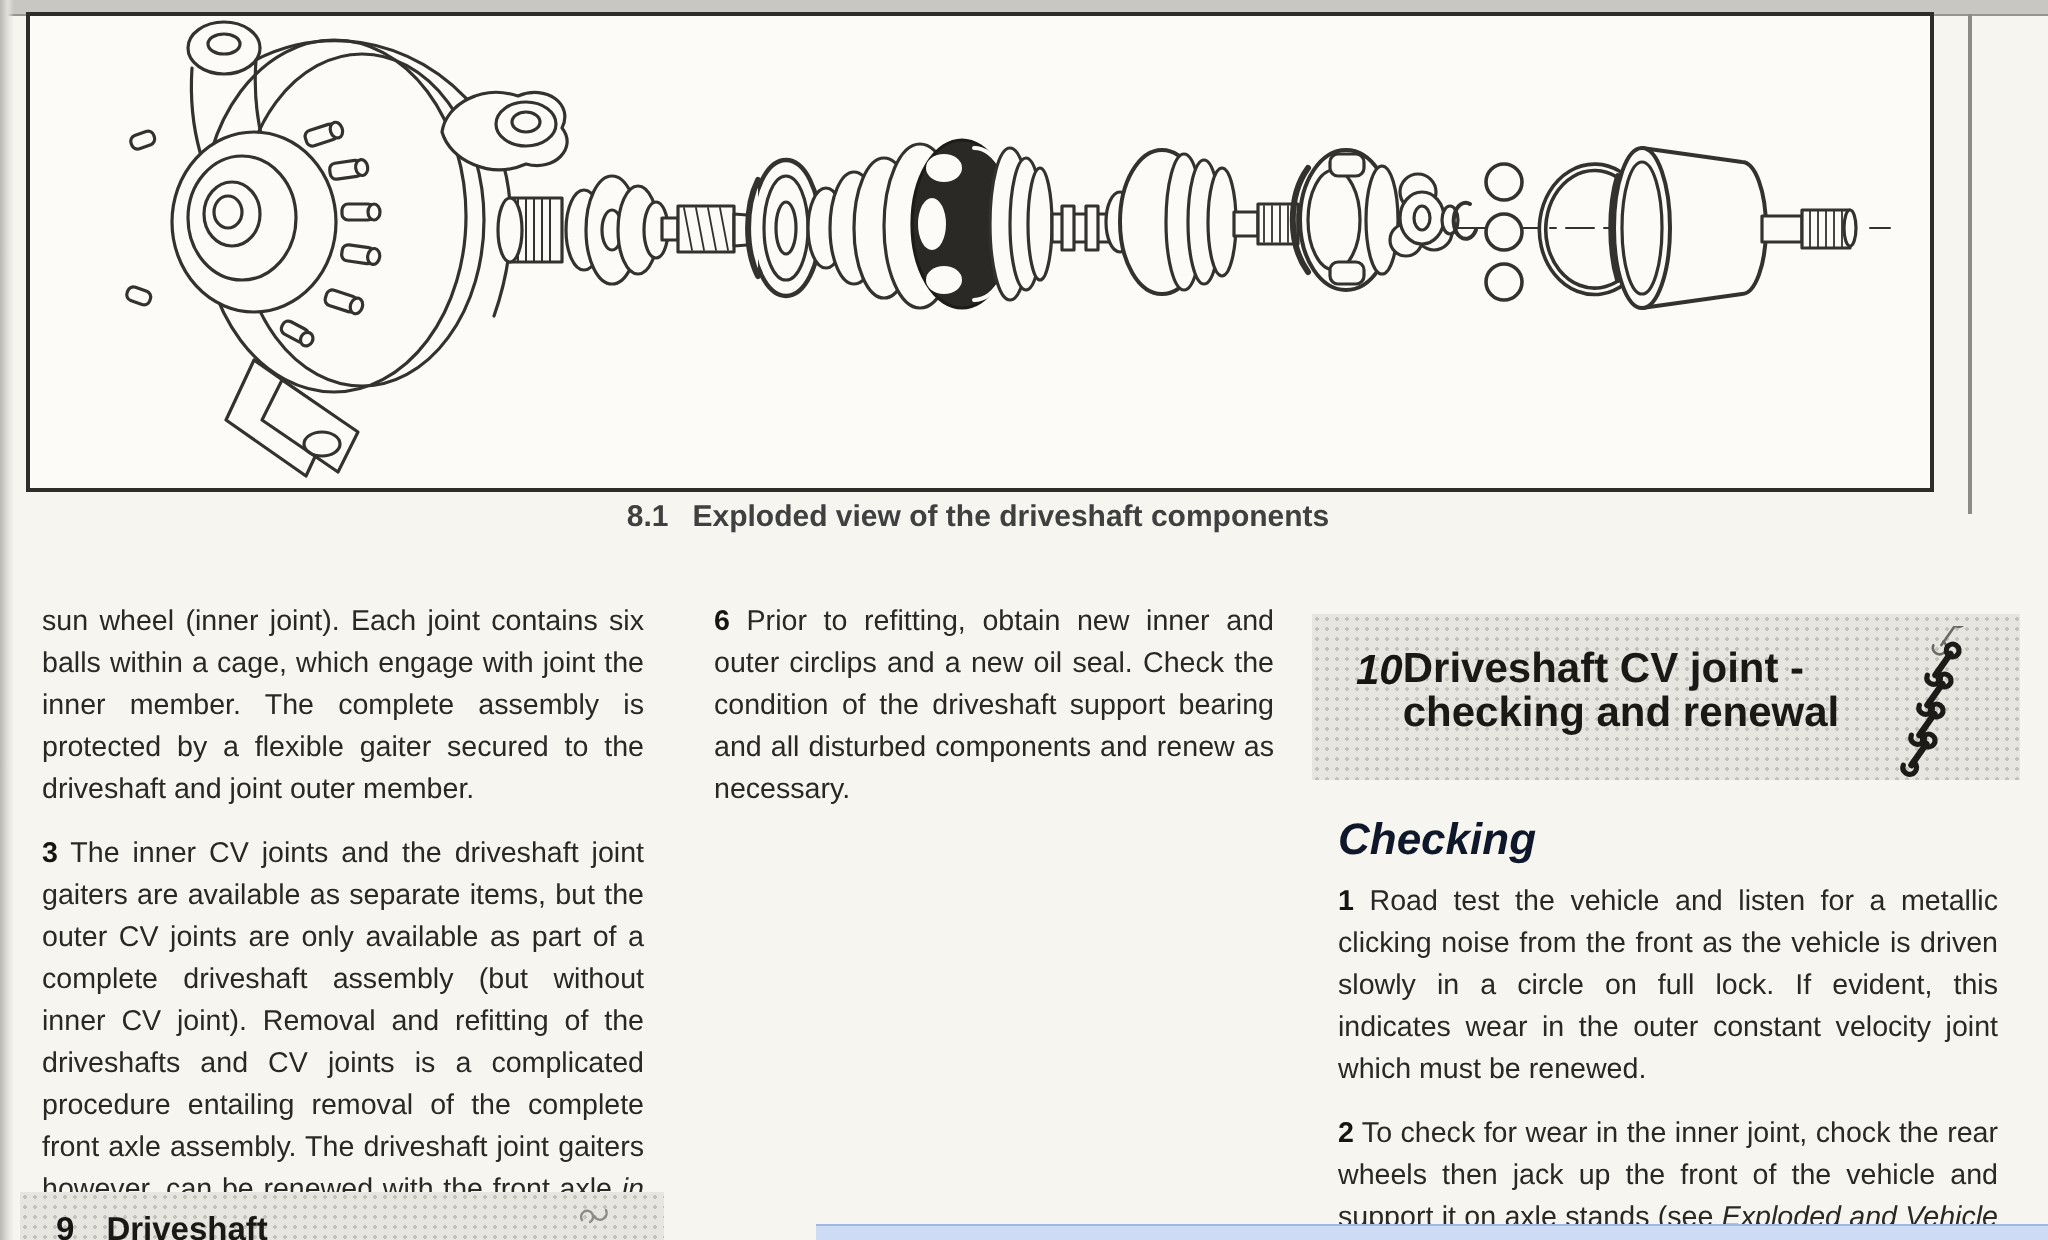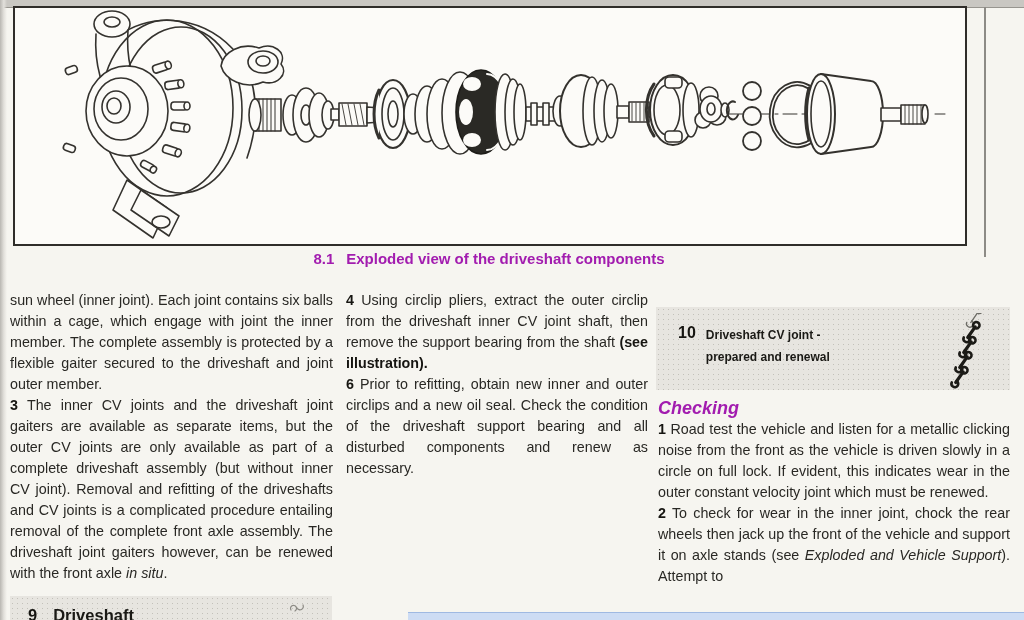--- a/index.html
+++ b/index.html
@@ -8,41 +8,41 @@
     background:#f6f5f0;color:#24231f;
     font-family:"Liberation Sans","DejaVu Sans",sans-serif;
   }
   
   .scan-top{position:absolute;left:0;top:0;width:1024px;height:7px;background:#c9c7c2;border-bottom:1px solid #97958f;}
   .scan-left{position:absolute;left:0;top:0;width:9px;height:620px;background:linear-gradient(to right,#b9b7b2,#e2e0db 55%,rgba(246,245,240,0));}
   .scan-right-line{position:absolute;left:984px;top:7px;width:2px;height:250px;background:#8d8b86;}
   
   .figure-box{position:absolute;left:13px;top:6px;width:950px;height:236px;border:2px solid #2f2d2a;background:#fcfbf8;}
   .figure-box svg{display:block;}
-  .caption{position:absolute;left:14px;top:250px;width:950px;text-align:center;font-size:15px;font-weight:bold;color:#a21caf;}
+  .caption{position:absolute;left:14px;top:250px;width:950px;text-align:center;font-size:15px;font-weight:bold;color:#404040;}
   .caption .cnum{margin-right:12px;}
   
   .col{position:absolute;font-size:14.3px;line-height:21px;text-align:justify;color:#292824;}
-  .col p{margin:0;}
+  .col p{margin:11px;}
   .num{font-weight:bold;color:#161511;}
   b{color:#161511;}
   .col-left{left:10px;top:290px;width:323px;}
   .col-mid{left:346px;top:290px;width:302px;}
   .col-right{left:658px;top:398px;width:352px;}
-  .checking-title{font-size:18px;font-weight:bold;font-style:italic;color:#a21caf;margin:0 0 5px 0;text-align:left;}
+  .checking-title{font-size:22px;font-weight:bold;font-style:italic;color:#0f172a;margin:0 0 5px 0;text-align:left;}
   
   .halftone{
     background-color:#e7e5e0;
     background-image:radial-gradient(#c3c1ba 0.8px, rgba(0,0,0,0) 0.9px);
     background-size:5px 5px;
   }
   .sec10{position:absolute;left:656px;top:307px;width:354px;height:83px;}
   .sec10 .sec-inner{display:flex;padding:17px 0 0 22px;}
-  .sec10 .num{font-size:16px;margin-right:10px;}
-  .sec10 .t1,.sec10 .t2{font-size:12px;font-weight:bold;line-height:22px;color:#1a1915;}
+  .sec10 .num{font-size:21px;font-style:italic;}
+  .sec10 .t1,.sec10 .t2{font-size:21px;font-weight:bold;line-height:22px;color:#1a1915;}
   .sec10 .spanners{position:absolute;right:26px;top:6px;}
   .sec9{position:absolute;left:10px;top:596px;width:322px;height:42px;}
   .sec9 .sec-inner{display:flex;padding:10px 0 0 18px;}
   .sec9 .num{font-size:16.5px;margin-right:16px;}
   .sec9 .t1{font-size:16.5px;font-weight:bold;color:#1a1915;}
   .sec9 .mini-icon{position:absolute;right:24px;top:2px;}
   
   .bottom-bar{position:absolute;left:408px;top:612px;width:616px;height:8px;background:#cddcf4;border-top:1px solid #9fb9e2;}
 </style>
 </head>
@@ -225,30 +225,29 @@
   <div class="caption">
     <span class="cnum">8.1</span><span>Exploded view of the driveshaft components</span>
   </div>
 
   <div class="col col-left">
     <p><span>sun wheel (inner joint). Each joint contains six balls within a cage, which engage with joint the inner member. The complete assembly is protected by a flexible gaiter secured to the driveshaft and joint outer member.</span></p>
     <p><span class="num">3</span><span> The inner CV joints and the driveshaft joint gaiters are available as separate items, but the outer CV joints are only available as part of a complete driveshaft assembly (but without inner CV joint). Removal and refitting of the driveshafts and CV joints is a complicated procedure entailing removal of the complete front axle assembly. The driveshaft joint gaiters however, can be renewed with the front axle </span><i>in situ</i><span>.</span></p>
   </div>
 
   <div class="col col-mid">
-    <p><span class="num">4</span><span> Using circlip pliers, extract the outer circlip from the driveshaft inner CV joint shaft, then remove the support bearing from the shaft </span><b>(see illustration).</b></p>
     <p><span class="num">6</span><span> Prior to refitting, obtain new inner and outer circlips and a new oil seal. Check the condition of the driveshaft support bearing and all disturbed components and renew as necessary.</span></p>
   </div>
 
   <div class="sec10 halftone">
     <div class="sec-inner">
       <span class="num">10</span>
       <div>
         <div class="t1">Driveshaft CV joint -</div>
-        <div class="t2">prepared and renewal</div>
+        <div class="t2">checking and renewal</div>
       </div>
     </div>
     <svg class="spanners" width="40" height="84" viewBox="0 0 40 84" fill="none" stroke-linecap="round">
       <g transform="translate(25,12) rotate(-55)" stroke="#6b6a64" stroke-width="1.3">
         <line x1="3" y1="0" x2="16" y2="0"></line>
           <circle cx="1.5" cy="0" r="3.4" stroke-dasharray="15 6"></circle>
           <circle cx="18" cy="0" r="3.2"></circle>
       </g>
       <g transform="translate(22,27) rotate(-55)" stroke="#1c1b17" stroke-width="3.2">
         <line x1="3" y1="0" x2="16" y2="0"></line>

